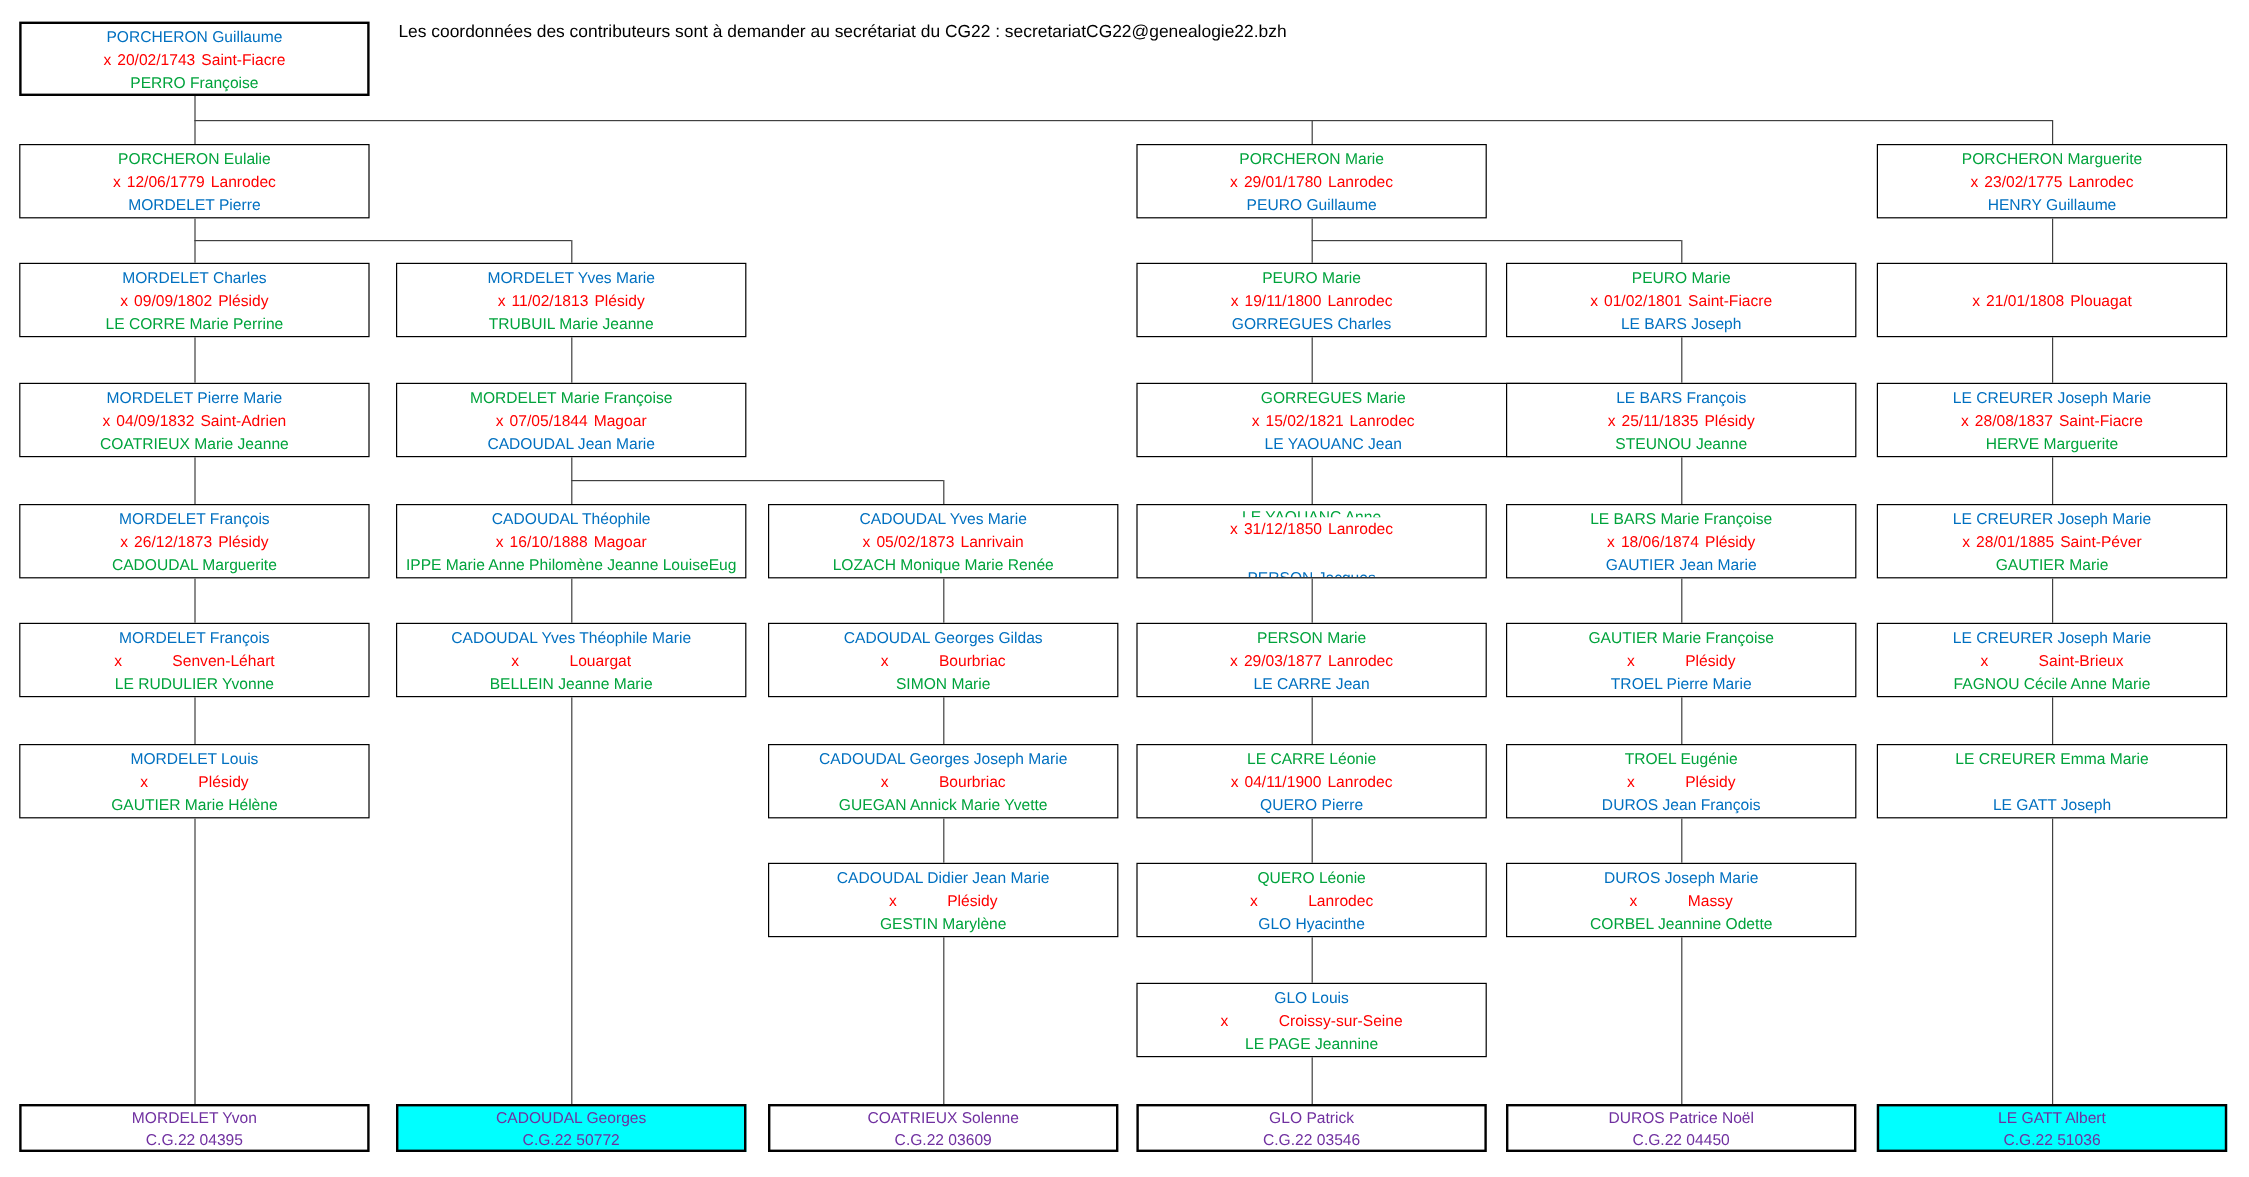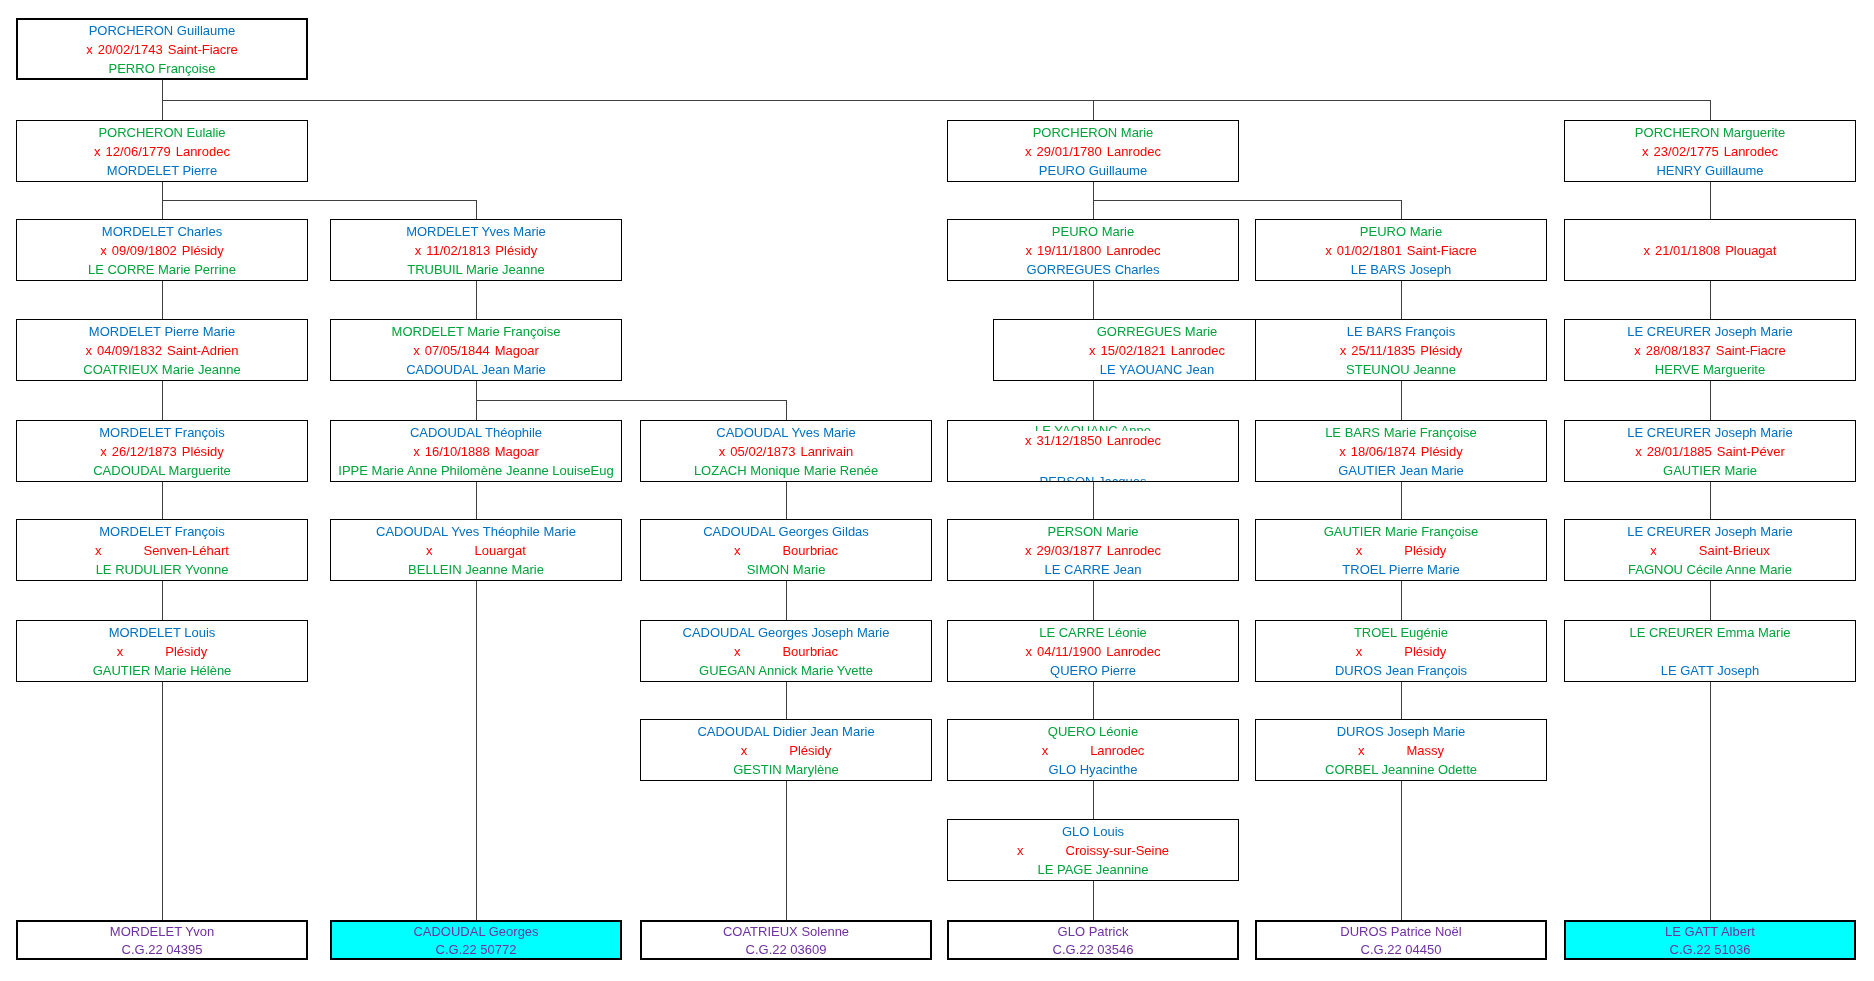--- a/index.html
+++ b/index.html
@@ -29,20 +29,21 @@
   .row{white-space:nowrap;overflow:hidden;}
   .m{display:flex;justify-content:center;gap:5px;white-space:nowrap;}
   .m.nodate{gap:42px;}
   .cline{position:absolute;background:#404040;}
 </style>
 </head>
 <body>
 
 <div id="canvas">
   <div class="hdr">
+    <div>Les coordonnées des contributeurs sont à demander au secrétariat du CG22 :  secretariatCG22@genealogie22.bzh</div>
   </div>
   <div id="tree">
       <div class="cline" style="left: 162px; top: 80px; width: 1px; height: 20px; background: rgb(64, 64, 64);"></div>
       <div class="cline" style="left: 162px; top: 100px; width: 1px; height: 20px; background: rgb(64, 64, 64);"></div>
       <div class="cline" style="left: 1093px; top: 100px; width: 1px; height: 20px; background: rgb(64, 64, 64);"></div>
       <div class="cline" style="left: 1710px; top: 100px; width: 1px; height: 20px; background: rgb(64, 64, 64);"></div>
       <div class="cline" style="left: 162px; top: 182px; width: 1px; height: 18px; background: rgb(64, 64, 64);"></div>
       <div class="cline" style="left: 162px; top: 200px; width: 1px; height: 19px; background: rgb(64, 64, 64);"></div>
       <div class="cline" style="left: 476px; top: 200px; width: 1px; height: 19px; background: rgb(64, 64, 64);"></div>
       <div class="cline" style="left: 1093px; top: 182px; width: 1px; height: 18px; background: rgb(64, 64, 64);"></div>
@@ -178,21 +179,21 @@
       </div>
       <div class="box" style="left: 330px; top: 319px; width: 292px; height: 62px;">
         <div class="row" style="color: rgb(0, 163, 60);">MORDELET Marie Françoise</div>
         <div class="m" style="color: rgb(255, 0, 0);">
           <span>x</span>
           <span>07/05/1844</span>
           <span>Magoar</span>
         </div>
         <div class="row" style="color: rgb(0, 112, 192);">CADOUDAL Jean Marie</div>
       </div>
-      <div class="box" style="left: 993px; top: 319px; width: 328px; height: 62px;">
+      <div class="box" style="left: 947px; top: 319px; width: 328px; height: 62px;">
         <div class="row" style="color: rgb(0, 163, 60);">GORREGUES Marie</div>
         <div class="m" style="color: rgb(255, 0, 0);">
           <span>x</span>
           <span>15/02/1821</span>
           <span>Lanrodec</span>
         </div>
         <div class="row" style="color: rgb(0, 112, 192);">LE YAOUANC Jean</div>
       </div>
       <div class="box" style="left: 1255px; top: 319px; width: 292px; height: 62px;">
         <div class="row" style="color: rgb(0, 112, 192);">LE BARS François</div>

